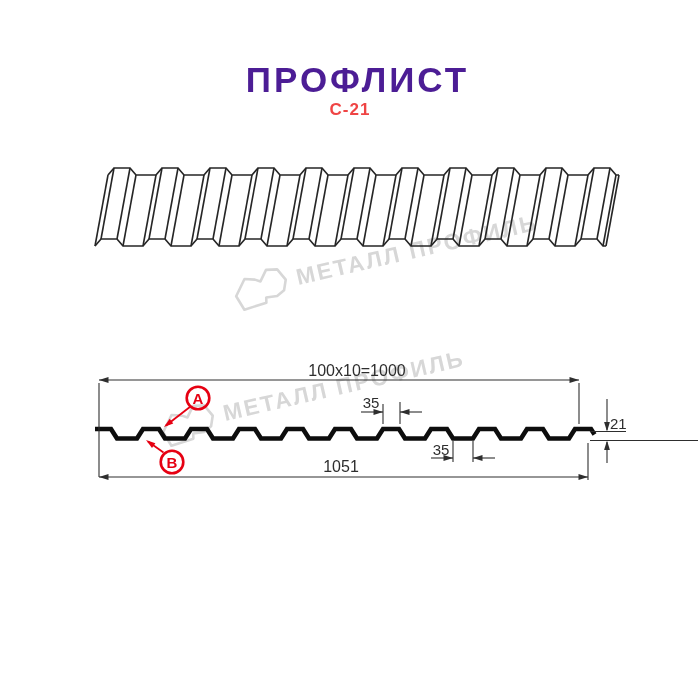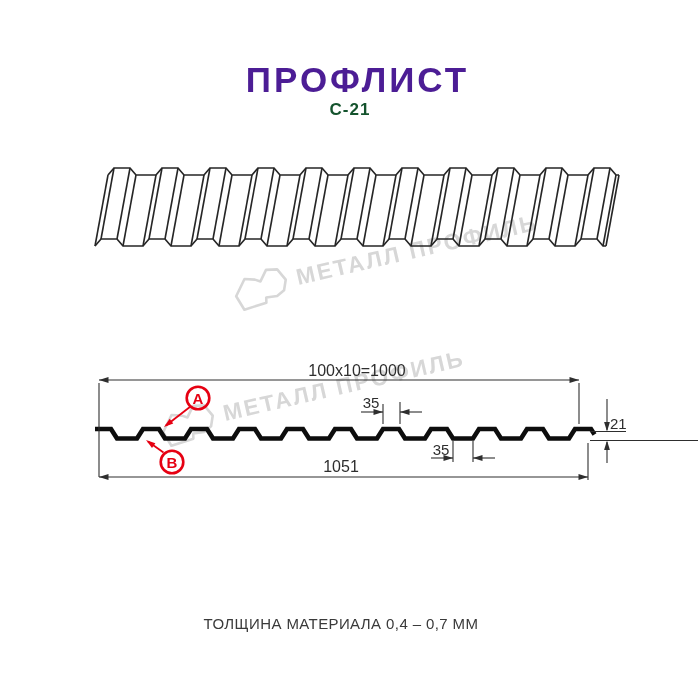--- a/index.html
+++ b/index.html
@@ -2,21 +2,21 @@
 <html><head>
 <meta charset="utf-8">
 <style>
   html,body{margin:0;padding:0;background:#ffffff;}
   #stage{position:relative;width:700px;height:700px;background:#ffffff;overflow:hidden;
          font-family:"Liberation Sans","DejaVu Sans",sans-serif;}
   .abs{position:absolute;}
   #title{top:60px;left:15px;width:685px;text-align:center;
          font-size:35px;font-weight:700;letter-spacing:3px;color:#4c1d95;}
   #subtitle{top:100px;left:0;width:700px;text-align:center;
-         font-size:17px;font-weight:700;letter-spacing:1px;color:#14532d;}
+         font-size:17px;font-weight:700;letter-spacing:1px;color:#ef4444;}
   #footer{top:615px;left:0;width:682px;text-align:center;
          font-size:15px;font-weight:500;letter-spacing:0.4px;color:#3a3a3a;}
   svg{position:absolute;top:0;left:0;}
   .dim-text{font-size:16px;fill:#2e2e2e;}
   .dim-text-sm{font-size:15px;fill:#2e2e2e;}
   .marker-text{font-size:15px;font-weight:700;}
   .wm-text{font-size:22.5px;font-weight:700;letter-spacing:2.2px;}
 </style>
 </head>
 <body>
@@ -131,14 +131,13 @@
         <line x1="190.5" y1="406.5" x2="166" y2="425.5" stroke="#e60012" stroke-width="1.8"></line>
         <polygon points="0,0 -9.5,-2.9 -9.5,2.9" fill="#e60012" transform="translate(164,427) rotate(142)"></polygon>
         <circle cx="172" cy="462" r="11.3" fill="none" stroke="#e60012" stroke-width="2.6"></circle>
         <line x1="163.5" y1="452.5" x2="148" y2="441.5" stroke="#e60012" stroke-width="1.8"></line>
         <polygon points="0,0 -9.5,-2.9 -9.5,2.9" fill="#e60012" transform="translate(146,440) rotate(216)"></polygon>
       </g>
     <text class="marker-text" id="marker-a-text" x="198" y="403.5" text-anchor="middle" fill="#e60012">A</text>
     <text class="marker-text" id="marker-b-text" x="172" y="467.5" text-anchor="middle" fill="#e60012">B</text>
   </svg>
 
-  <div id="footer" class="abs">ТОЛЩИНА МАТЕРИАЛА 0,4 – 0,7 ММ</div>
 </div>
 
 </body></html>

